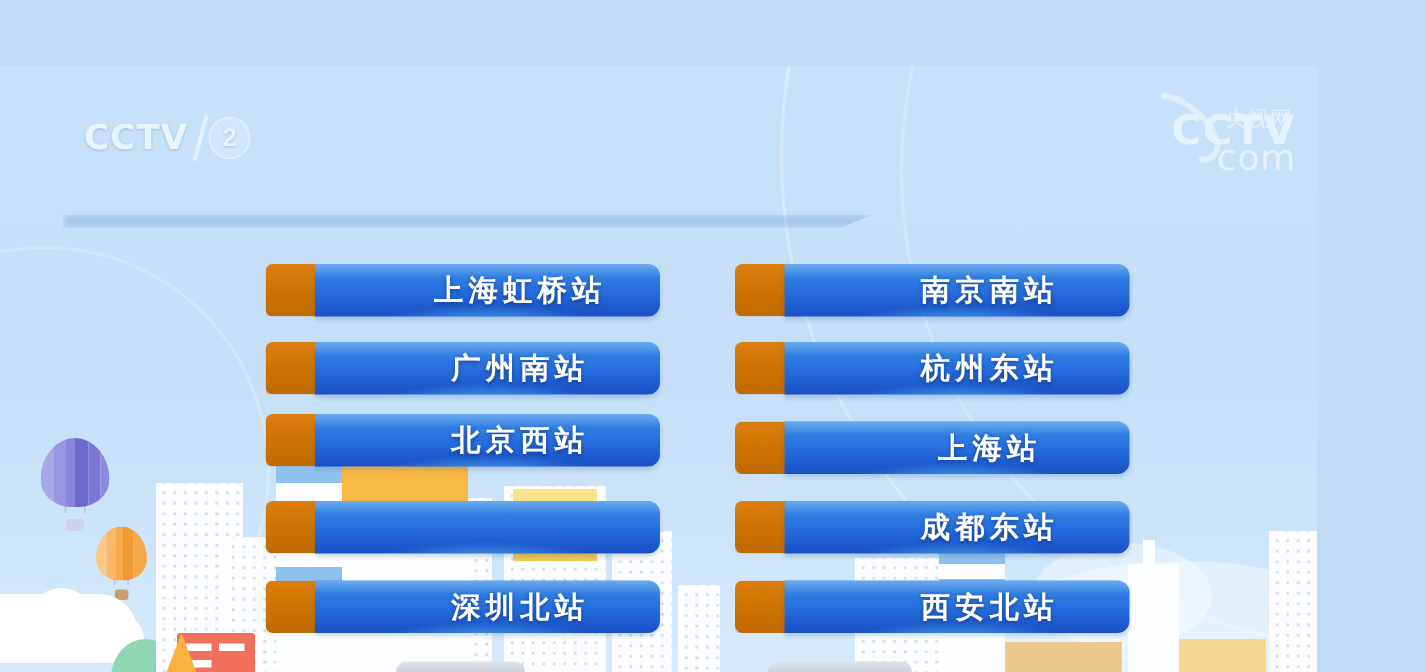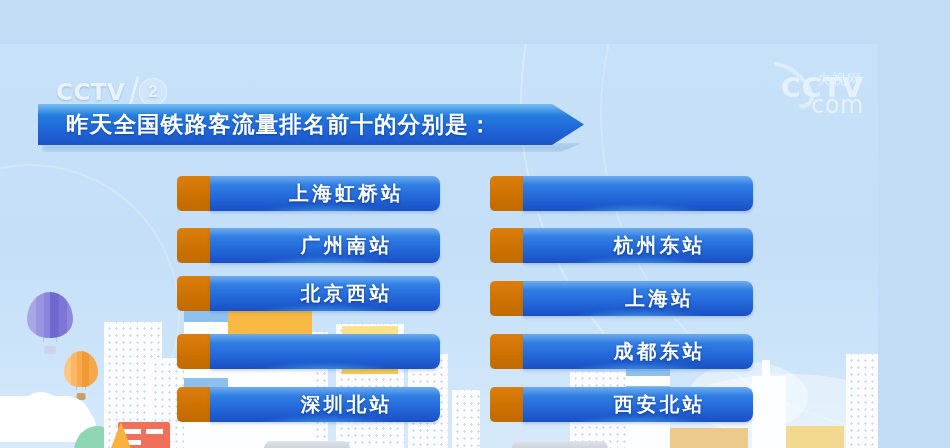--- a/index.html
+++ b/index.html
@@ -404,24 +404,20 @@
   </div>
 
   <div class="wm">
     <div class="wm-swoosh"></div>
     <div class="wm-main">CCTV</div>
     <div class="wm-cn">央视网</div>
     <div class="wm-com">com</div>
   </div>
 
   <div class="banner-shadow"></div>
-  <div class="banner">
-    <div class="banner-topgloss"></div>
-    <div class="banner-title">昨天全国铁路客流量排名前十的分别是：</div>
-  </div>
 
   <div class="pills">
 
     <div class="pill" style="left:177px; top:132px;">
       <div class="arrow"></div>
       <div class="body"></div>
       <div class="label">上海虹桥站</div>
     </div>
     <div class="pill" style="left:177px; top:184px;">
       <div class="arrow"></div>
@@ -439,20 +435,21 @@
     </div>
     <div class="pill" style="left:177px; top:343px;">
       <div class="arrow"></div>
       <div class="body"></div>
       <div class="label">深圳北站</div>
     </div>
 
     <div class="pill" style="left:490px; top:132px;">
       <div class="arrow"></div>
       <div class="body"></div>
+      <div class="label">南京南站</div>
     </div>
     <div class="pill" style="left:490px; top:184px;">
       <div class="arrow"></div>
       <div class="body"></div>
       <div class="label">杭州东站</div>
     </div>
     <div class="pill" style="left:490px; top:237px;">
       <div class="arrow"></div>
       <div class="body"></div>
       <div class="label">上海站</div>

